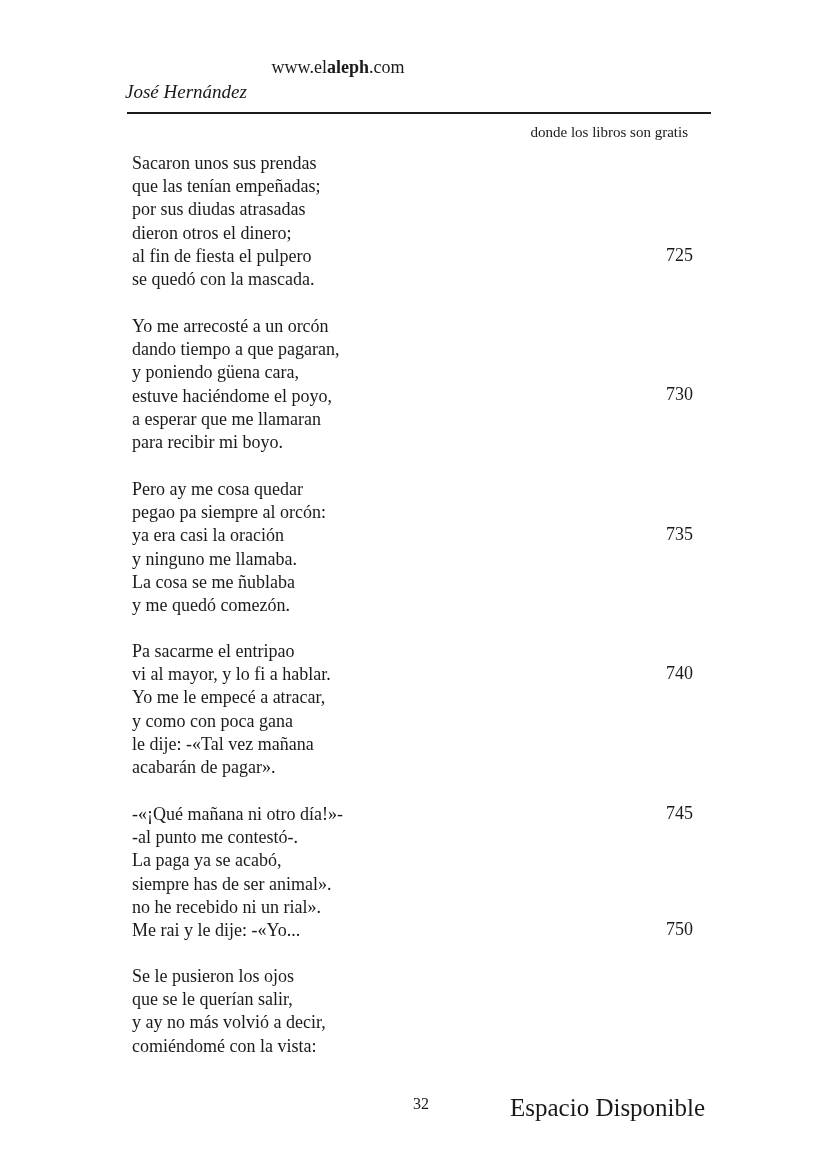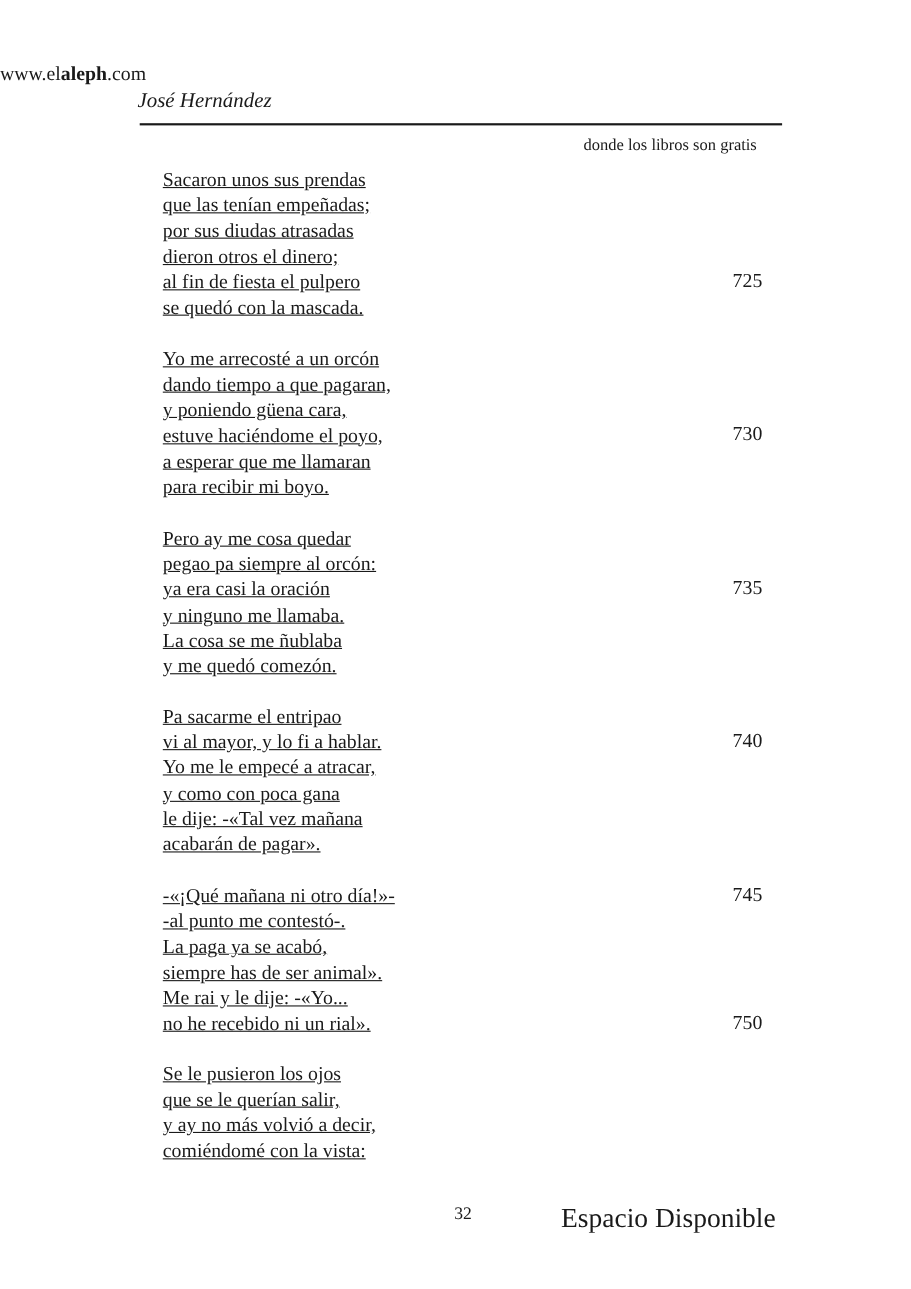--- a/index.html
+++ b/index.html
@@ -1,23 +1,23 @@
 <!DOCTYPE html>
 <html><head>
   <meta charset="utf-8">
   <style>
     html, body { margin: 0; padding: 0; background: #ffffff; }
     body { width: 828px; height: 1172px; position: relative; overflow: hidden;
            font-family: "Liberation Serif", "DejaVu Serif", serif; color: #1a1a1a; }
-    .site-url { position: absolute; left: 0; width: 676px; text-align: left; top: 57px; font-size: 18px; }
+    .site-url { position: absolute; left: 0; width: 676px; text-align: center; top: 57px; font-size: 18px; }
     .site-url b { font-weight: bold; }
     .tagline { position: absolute; left: 0; width: 688px; text-align: right; top: 85px; font-size: 15px; margin-top: 39px; }
     .author { position: absolute; left: 125px; top: 81px; font-size: 19px; font-style: italic; }
     .rule { position: absolute; left: 127px; width: 584px; top: 112px; height: 0; border-top: 2px solid #1a1a1a; }
-    .stanza { position: absolute; left: 148px; font-size: 18px; line-height: 23.2px; text-decoration: underline; }
+    .stanza { position: absolute; left: 132px; font-size: 18px; line-height: 23.2px; }
     .line { white-space: nowrap; }
     .lnum { position: absolute; left: 626px; font-size: 18px; margin-left: 40px; }
     .page-num { position: absolute; left: 413px; top: 1095px; font-size: 16px; }
     .footer-text { position: absolute; left: 510px; top: 1094px; font-size: 25px; }
   </style>
 </head>
 <body>
 
 <div>
   <div class="site-url"><span>www.el</span><b>aleph</b><span>.com</span></div>
@@ -57,22 +57,22 @@
     <div class="line">Yo me le empecé a atracar,</div>
     <div class="line">y como con poca gana</div>
     <div class="line">le dije: -«Tal vez mañana</div>
     <div class="line">acabarán de pagar».</div>
   </div>
   <div class="stanza" style="top:803px">
     <div class="line">-«¡Qué mañana ni otro día!»-</div>
     <div class="line">-al punto me contestó-.</div>
     <div class="line">La paga ya se acabó,</div>
     <div class="line">siempre has de ser animal».</div>
+    <div class="line">no he recebido ni un rial».</div>
     <div class="line">Me rai y le dije: -«Yo...</div>
-    <div class="line">no he recebido ni un rial».</div>
   </div>
   <div class="stanza" style="top:965px">
     <div class="line">Se le pusieron los ojos</div>
     <div class="line">que se le querían salir,</div>
     <div class="line">y ay no más volvió a decir,</div>
     <div class="line">comiéndomé con la vista:</div>
   </div>
 
   <div class="lnum" style="top:245px">725</div>
   <div class="lnum" style="top:384px">730</div>

